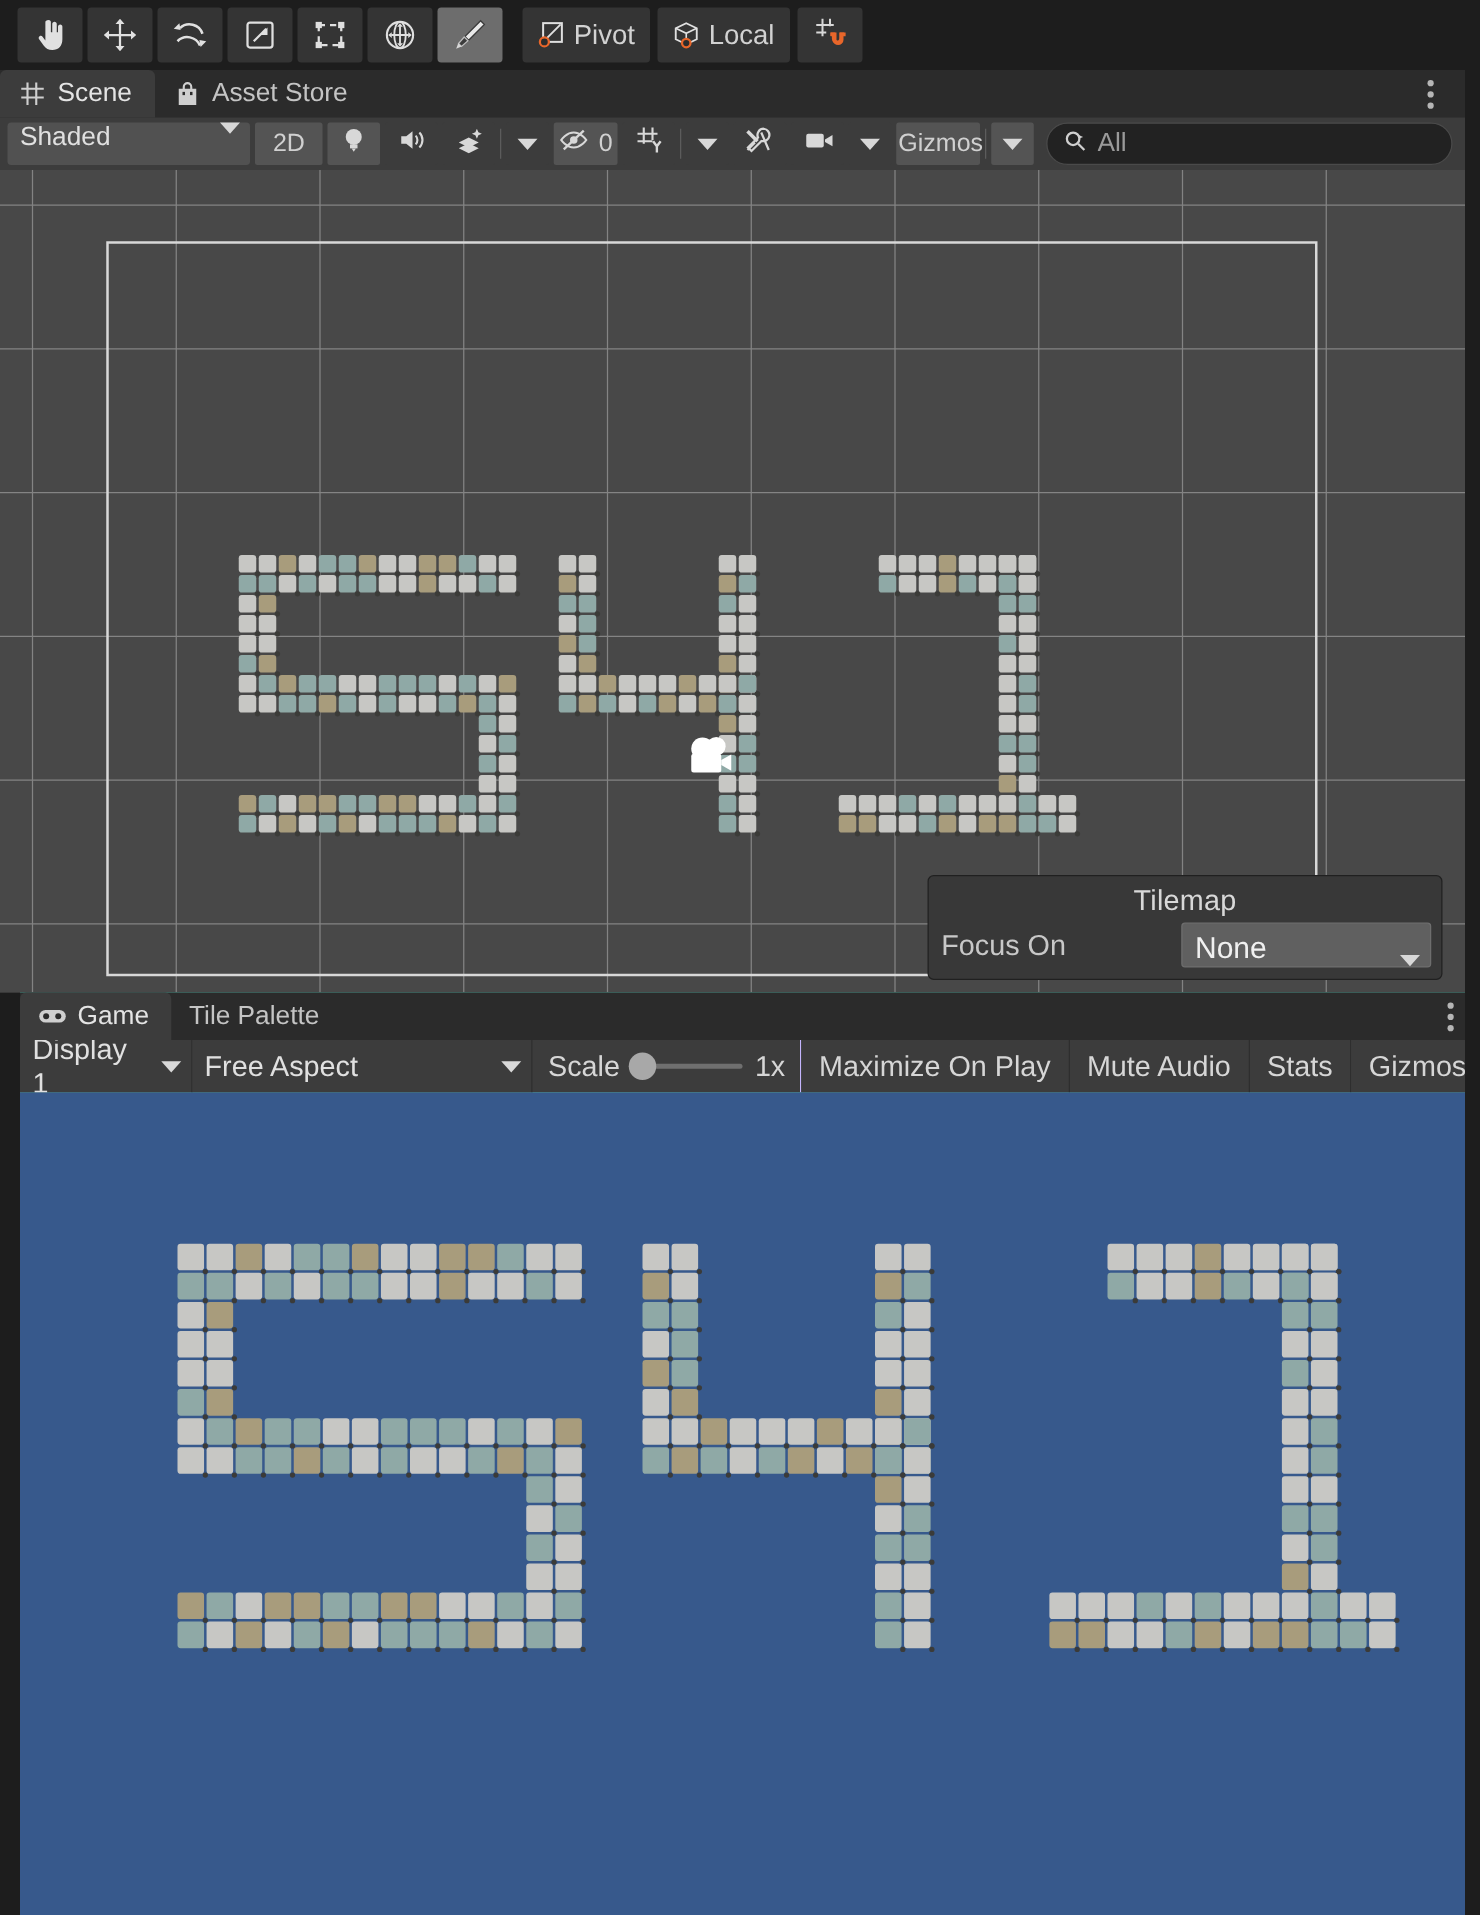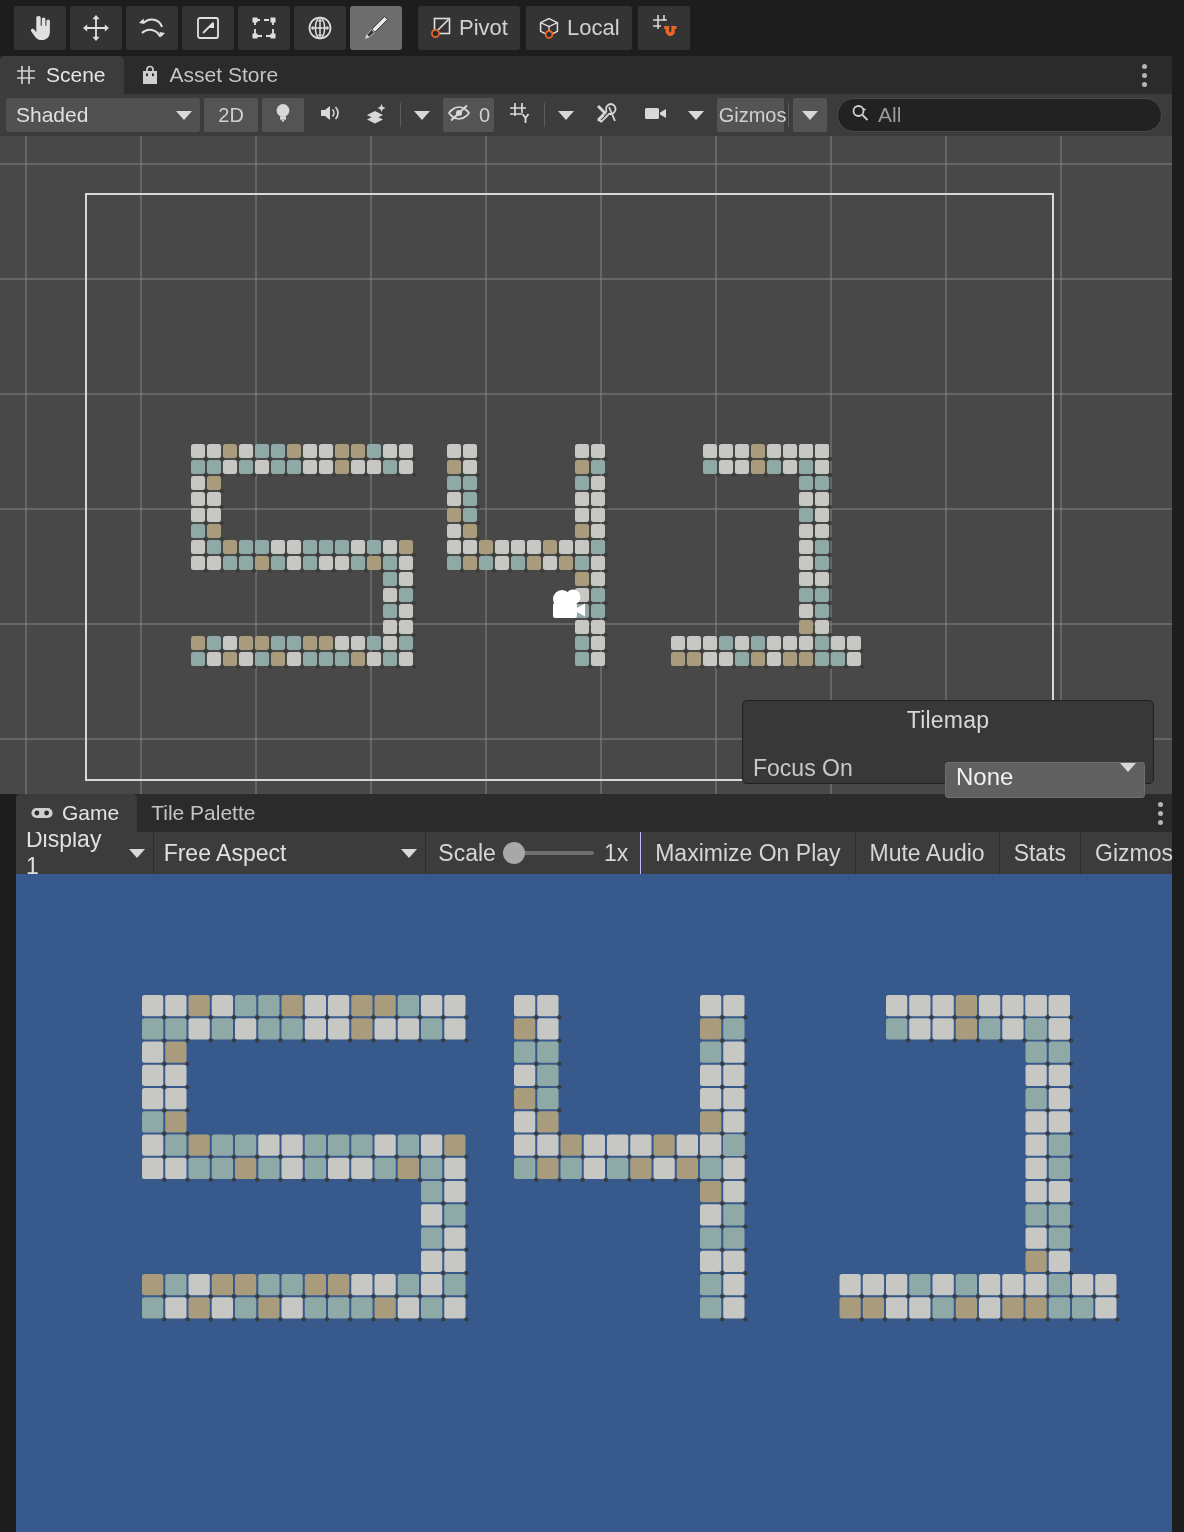--- a/index.html
+++ b/index.html
@@ -59,21 +59,21 @@
     cursor: pointer;
   }
   .kebab i { width: 5px; height: 5px; border-radius: 50%; background: #b6b6b6; display:block; }
 
   .scene-toolbar {
     height: 42px; background: #3c3c3c;
     display: flex; align-items: center; padding: 0 6px; gap: 4px;
   }
   .dd {
     height: 34px; background: #515151; border-radius: 3px;
-    display: flex; align-items: center; justify-content: space-between;
+    display: flex; align-items: flex-start; justify-content: space-between;
     color: #e0e0e0; font-size: 21px; padding: 0 8px 0 10px; cursor: pointer;
   }
   .caret { width: 0; height: 0; border-left: 8px solid transparent; border-right: 8px solid transparent;
            border-top: 9px solid #d8d8d8; margin-left: 8px; }
   .tb-btn {
     height: 34px; min-width: 42px; background: #3c3c3c; border-radius: 2px;
     display: flex; align-items: center; justify-content: center; gap: 4px;
     color: #d0d0d0; font-size: 20px; padding: 0 8px; cursor: pointer;
   }
   .tb-btn.on { background: #545454; }
@@ -105,22 +105,22 @@
     background: #383838; border: 1px solid #202020; border-radius: 5px;
     z-index: 30;
   }
   .tm-title {
     text-align: center; color: #d8d8d8; font-size: 23px; padding-top: 6px; letter-spacing: .2px;
   }
   .tm-row { display: flex; align-items: center; padding: 4px 8px 0 10px; gap: 10px; }
   .tm-label { color: #c8c8c8; font-size: 23px; flex: 1; }
   .tm-dd {
     width: 200px; height: 36px; background: #606060; border: 1px solid #6e6e6e; border-radius: 3px;
-    display: flex; align-items: flex-start; justify-content: space-between;
-    color: #f0f0f0; font-size: 24px; padding: 0 8px 0 10px; cursor: pointer; margin-top: 24px;
+    display: flex; align-items: flex-end; justify-content: space-between;
+    color: #f0f0f0; font-size: 24px; padding: 0 8px 0 10px; cursor: pointer;
   }
 
   
   .game-panel {
     position: absolute; left: 16px; top: 794px; width: 1172px; height: 526px;
     background: #5eead4;
   }
   .game-toolbar {
     height: 42px; background: #3c3c3c; display: flex; align-items: center; gap: 0;
     overflow: hidden;

